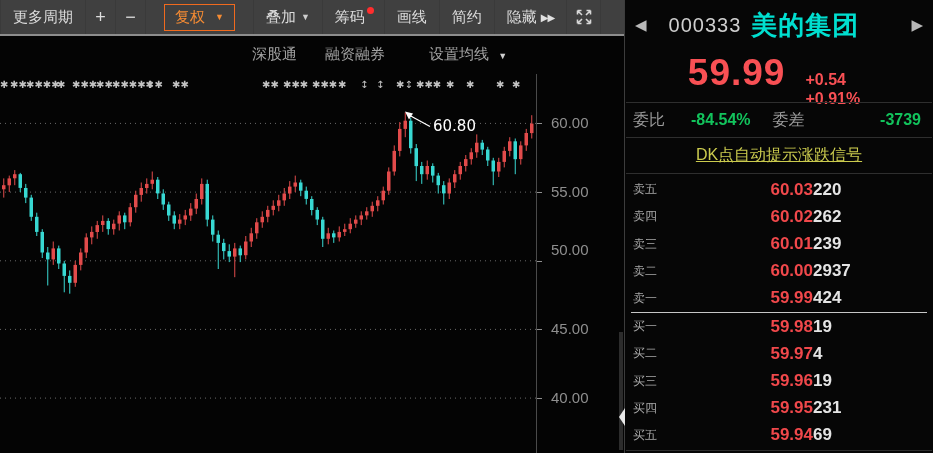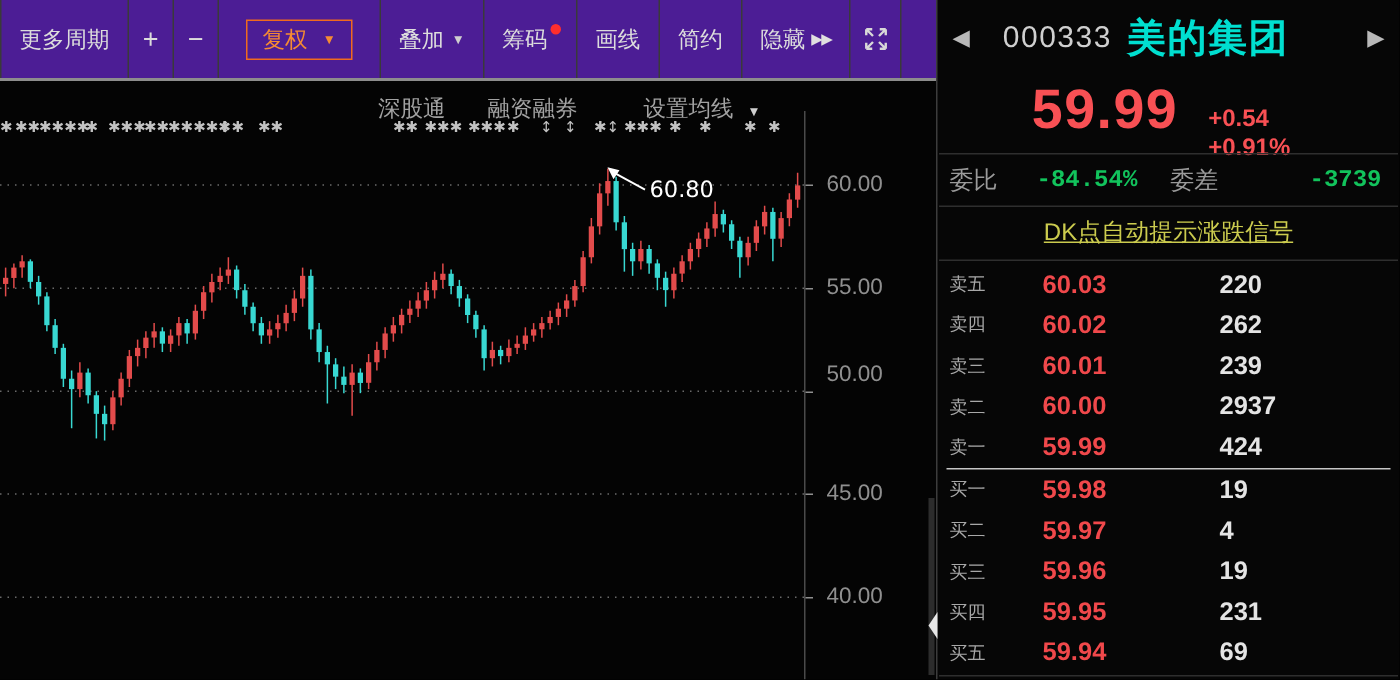--- a/index.html
+++ b/index.html
@@ -3,22 +3,22 @@
 <meta charset="utf-8">
 <style>
   * { margin:0; padding:0; box-sizing:border-box; }
   html,body { width:933px; height:453px; background:#030303; overflow:hidden;
     font-family:"Liberation Sans","DejaVu Sans",sans-serif; }
   .app { display:flex; width:933px; height:453px; position:relative; }
 
   
   .left { width:624px; height:453px; position:relative; background:#040404; }
 
-  .toolbar { height:54px; display:flex; align-items:stretch;
-    border-bottom:2px solid #8d8d8d; background:#4c1d95; }
+  .toolbar { height:36px; display:flex; align-items:stretch;
+    border-bottom:2px solid #8d8d8d; background:#404040; }
   .tb-cell { display:flex; align-items:center; justify-content:center;
     border-right:1px solid #3a3a3a; color:#dcdcdc; font-size:15px;
     padding:0 12px; white-space:nowrap; cursor:default; position:relative; }
   .tb-cell:first-child { border-left:1px solid #3a3a3a; }
   .tb-plus, .tb-minus { width:30px; padding:0; font-size:18px; }
   .tb-box { margin:0; }
   .fq-box { display:flex; align-items:center; gap:5px;
     border:1px solid #f06a1e; color:#f58b33; padding:3px 10px; margin:0 6px; }
   .fq-box .caret { color:#f58b33; }
   .caret { font-size:9px; color:#cfcfcf; margin-left:5px; }
@@ -58,34 +58,34 @@
   .q-price-row { height:58px; display:flex; align-items:center; justify-content:center;
     gap:20px; padding-right:10px; }
   .q-price { color:#f85054; font-size:37px; font-weight:bold; letter-spacing:1px; }
   .q-change-col { display:flex; flex-direction:column; line-height:19px;margin-top:32px; }
   .q-chg { color:#f85054; font-size:16px; font-weight:bold; }
 
   .hr { border-top:1px solid #2e2e2e; margin:0 1px; }
   .hr-bright { border-top:1px solid #c6c6c6; margin:0 6px; }
 
   .wb-row { height:35px; display:flex; align-items:center; padding:0 8px;
-    font-size:16px;font-family:Liberation Mono, monospace; }
+    font-size:16px; }
   .wb-label { color:#9a9a9a; }
   .wb-green { color:#12c35c; font-weight:bold; }
   .wb-v1 { margin-left:26px; }
   .wb-l2 { margin-left:22px; }
   .wb-v2 { margin-left:auto; margin-right:4px; }
 
   .dk-row { height:37px; display:flex; align-items:center; justify-content:center; }
   .dk-link { color:#cbcb4e; font-size:16px; text-decoration:underline; cursor:pointer; }
 
   .ob { flex:1; display:flex; flex-direction:column; padding:2px 0 0 0; }
   .obrow { height:27.2px; display:flex; align-items:center; padding:0 8px; cursor:default; }
   .ob-label { color:#a8a8a8; font-size:12px; width:62px; }
-  .ob-price { color:#f0484b; font-size:17px; font-weight:bold; width:118px; }
+  .ob-price { color:#f0484b; font-size:17px; font-weight:bold; width:118px; text-align:right; }
   .ob-vol { color:#e4e4e4; font-size:17px; font-weight:bold; flex:1; text-align:left;
     padding-right:18px; }
   .ob-bottom { border-top:1px solid #2e2e2e; margin:1px 1px 0 1px; height:3px; }
 </style>
 </head>
 <body>
 
 <div class="app">
 
   <div class="left">

